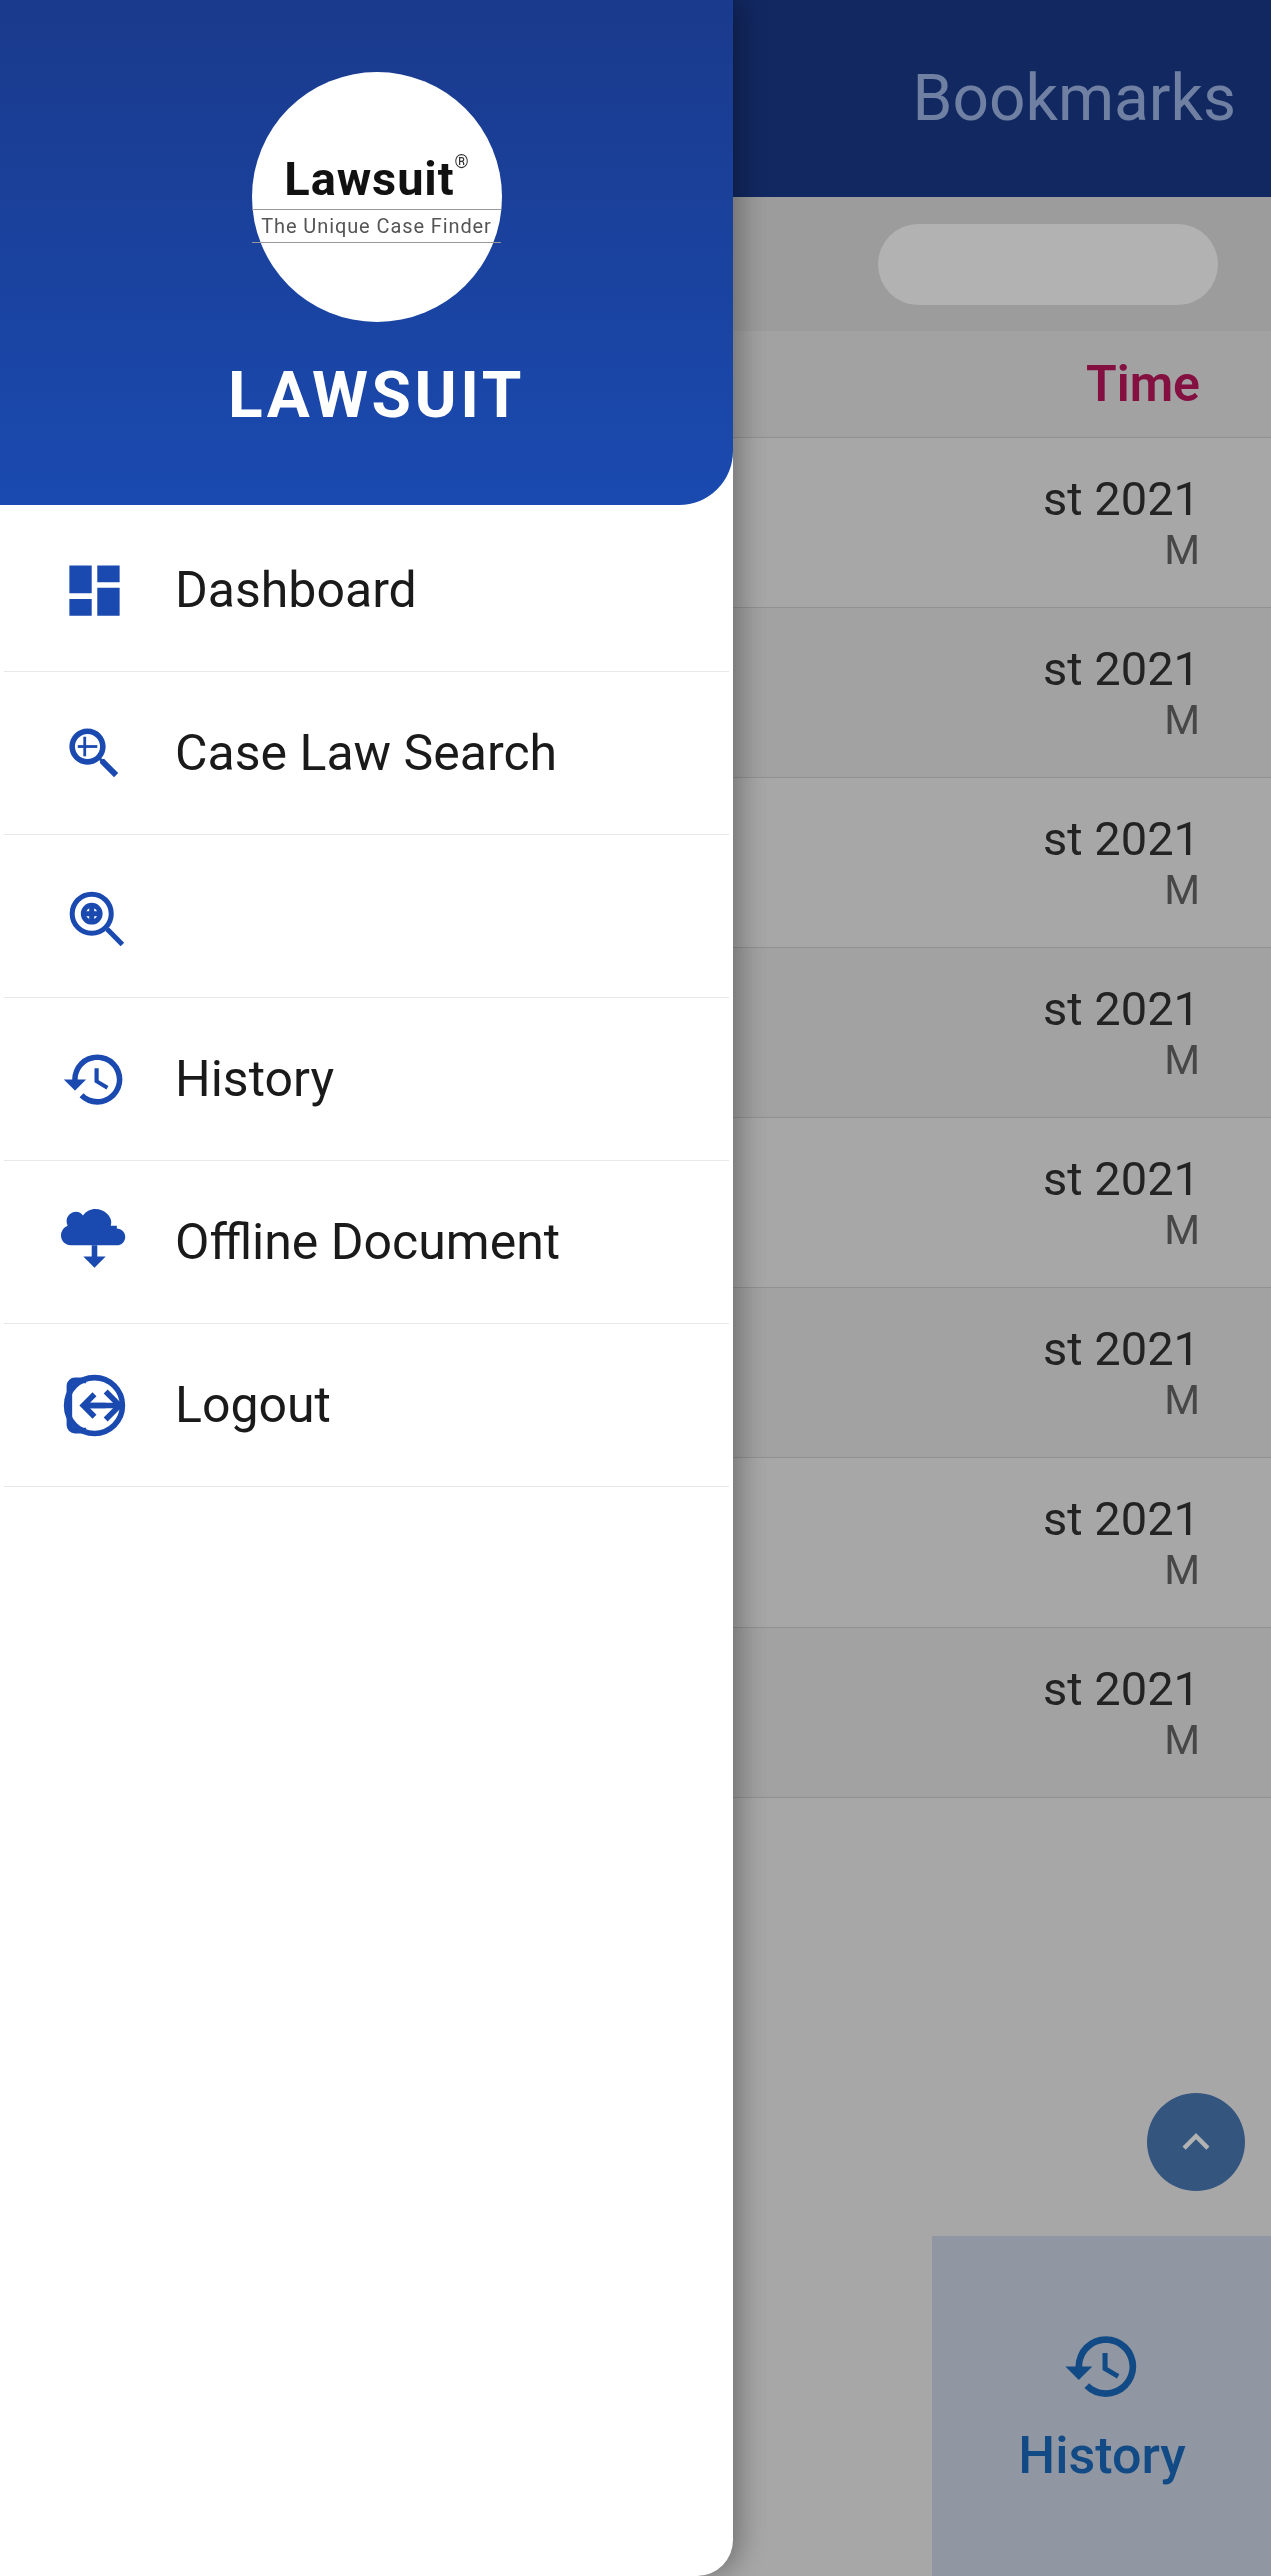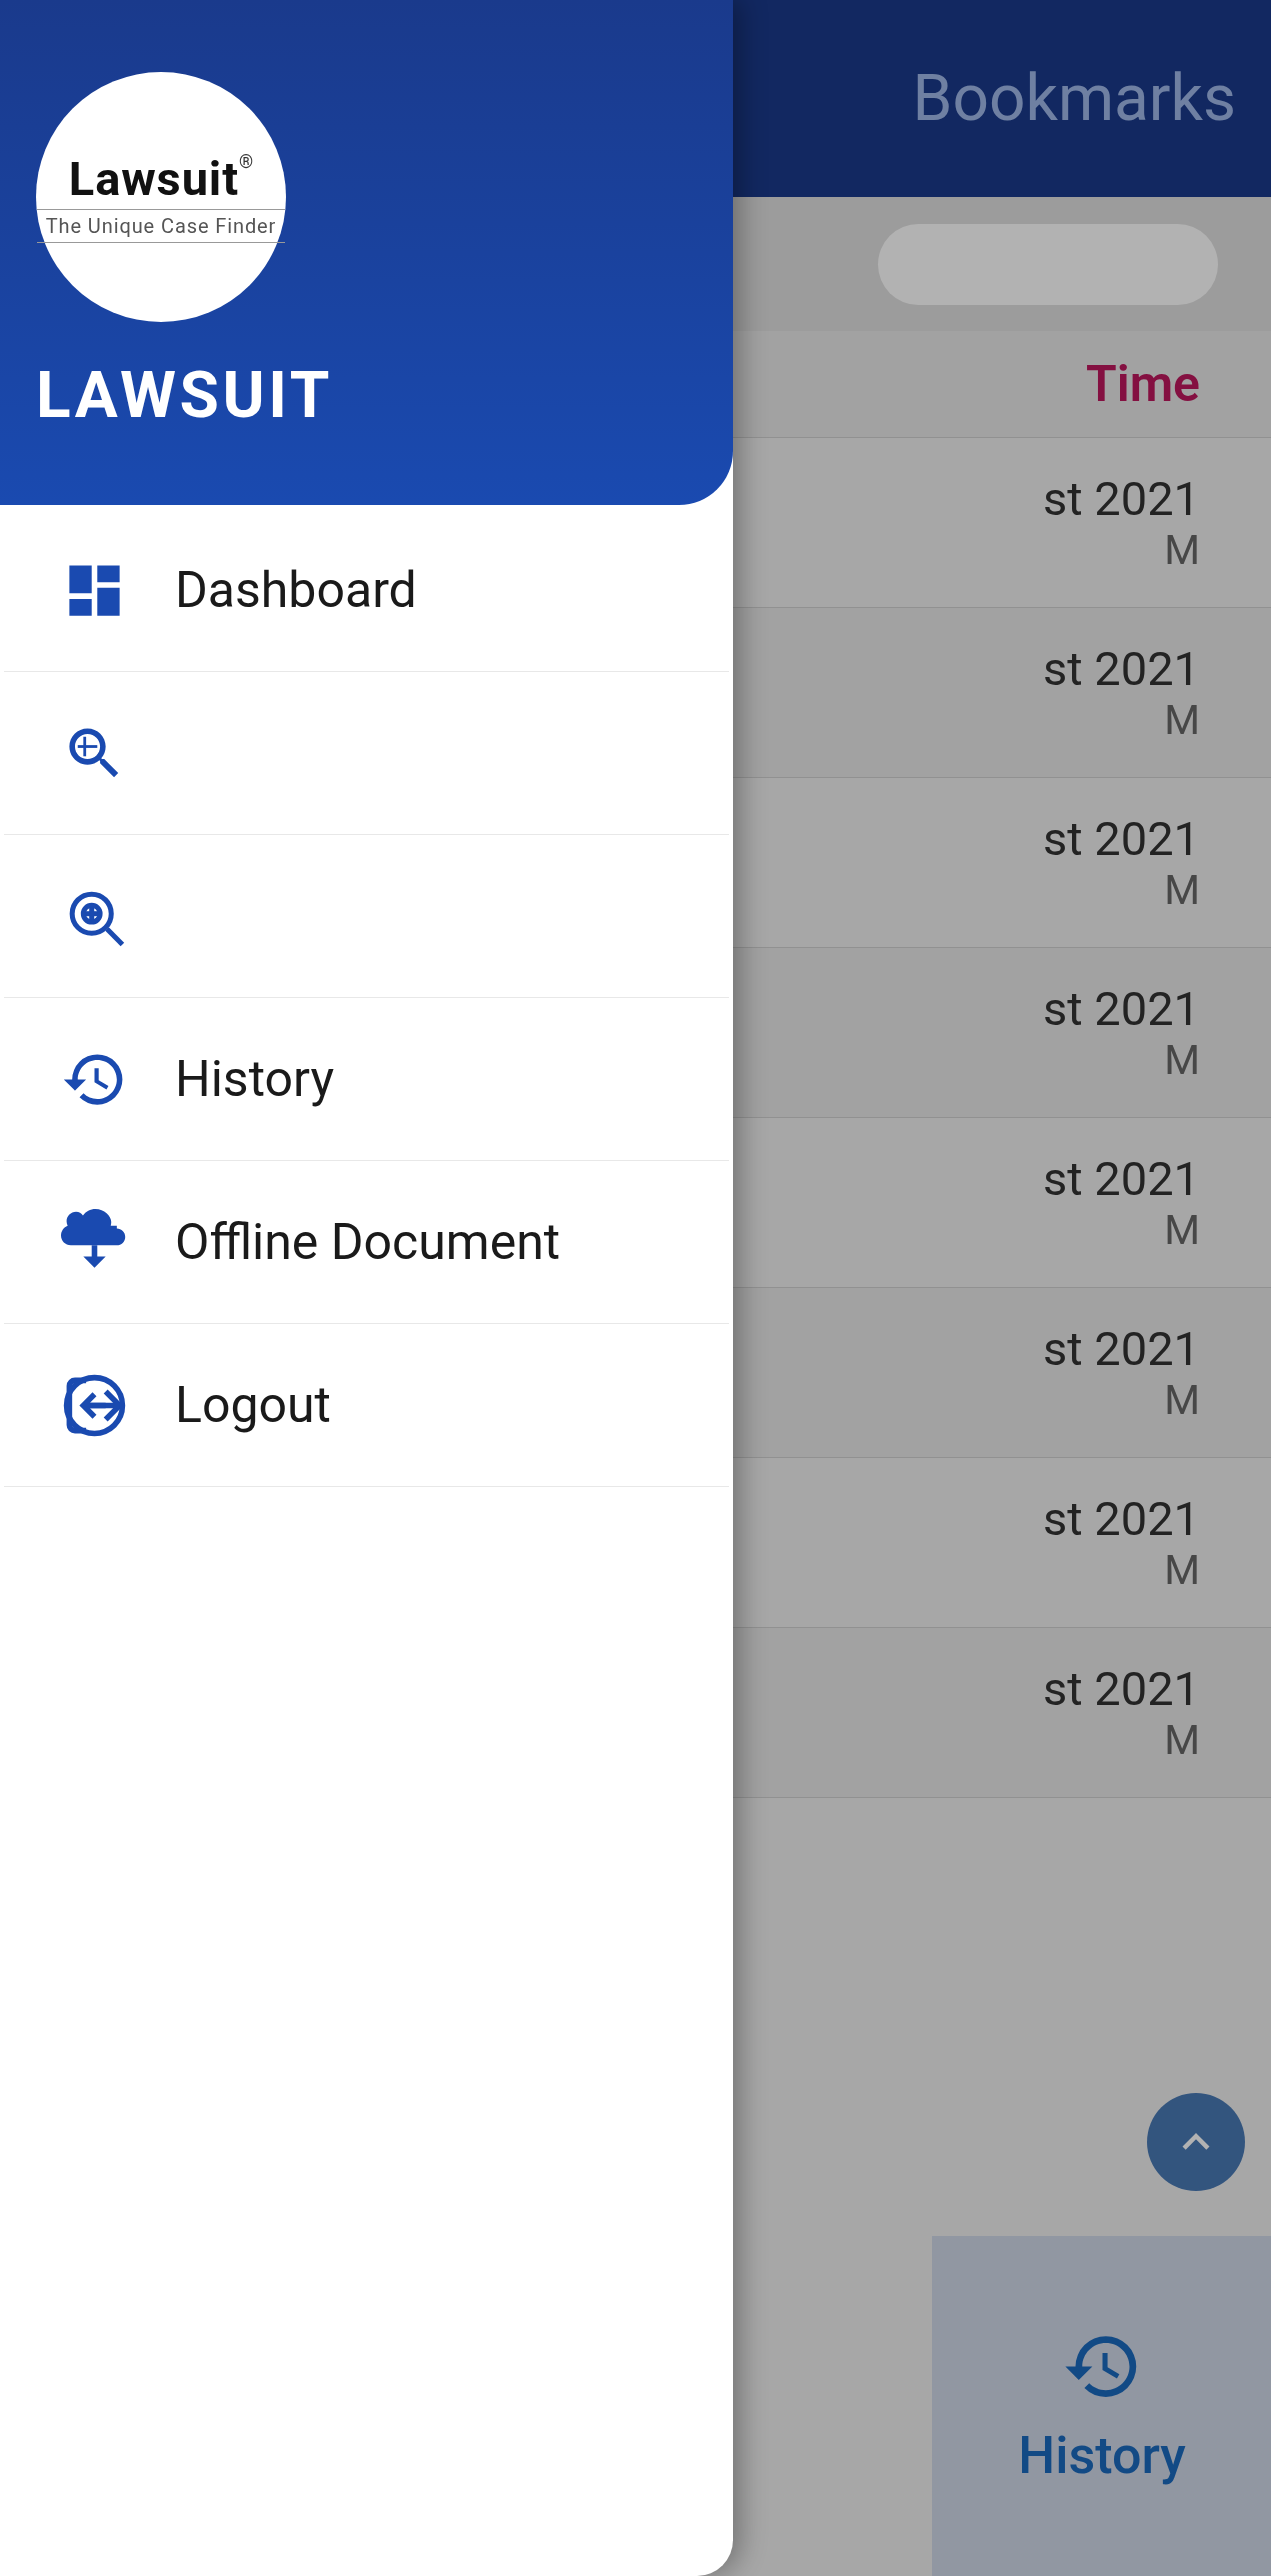--- a/index.html
+++ b/index.html
@@ -157,21 +157,21 @@
       box-shadow: 7.2px 0 27px rgba(0,0,0,0.3);
     }
 
     
     .sidebar-header {
       background: linear-gradient(180deg, #1a3a8c 0%, #1a4ab0 100%);
       border-radius: 0 0 54px 0;
       padding: 72px 16px 72px 36px;
       display: flex;
       flex-direction: column;
-      align-items: flex-start;
+      align-items: center;
       gap: 36px;
       min-height: 465px;
     }
 
     .logo-circle {
       width: 250px;
       height: 250px;
       background: #ffffff;
       border-radius: 50%;
       display: flex;
@@ -340,20 +340,21 @@
 
     <div class="sidebar-menu-item">
       <div class="menu-icon">
         <svg viewBox="0 0 24 24" fill="#1a4ab0">
           <path d="M15.5 14h-.79l-.28-.27C15.41 12.59 16 11.11 16 9.5 16 5.91 13.09 3 9.5 3S3 5.91 3 9.5 5.91 16 9.5 16c1.61 0 3.09-.59 4.23-1.57l.27.28v.79l5 4.99L20.49 19l-4.99-5zm-6 0C7.01 14 5 11.99 5 9.5S7.01 5 9.5 5 14 7.01 14 9.5 11.99 14 9.5 14z"></path>
           <path d="M6 9h7v1H6z"></path>
           <path d="M9 6v7h-1V6z"></path>
 
         </svg>
       </div>
+      <span class="menu-label">Case Law Search</span>
     </div>
 
     <div class="sidebar-menu-item">
       <div class="menu-icon">
         <svg viewBox="0 0 24 24" fill="none" stroke="#1a4ab0" stroke-width="1.8">
           <circle cx="11" cy="11" r="7"></circle>
           <line x1="16.5" y1="16.5" x2="22" y2="22"></line>
           <line x1="8" y1="11" x2="14" y2="11"></line>
           <line x1="11" y1="8" x2="11" y2="14"></line>
           <circle cx="11" cy="11" r="3"></circle>

